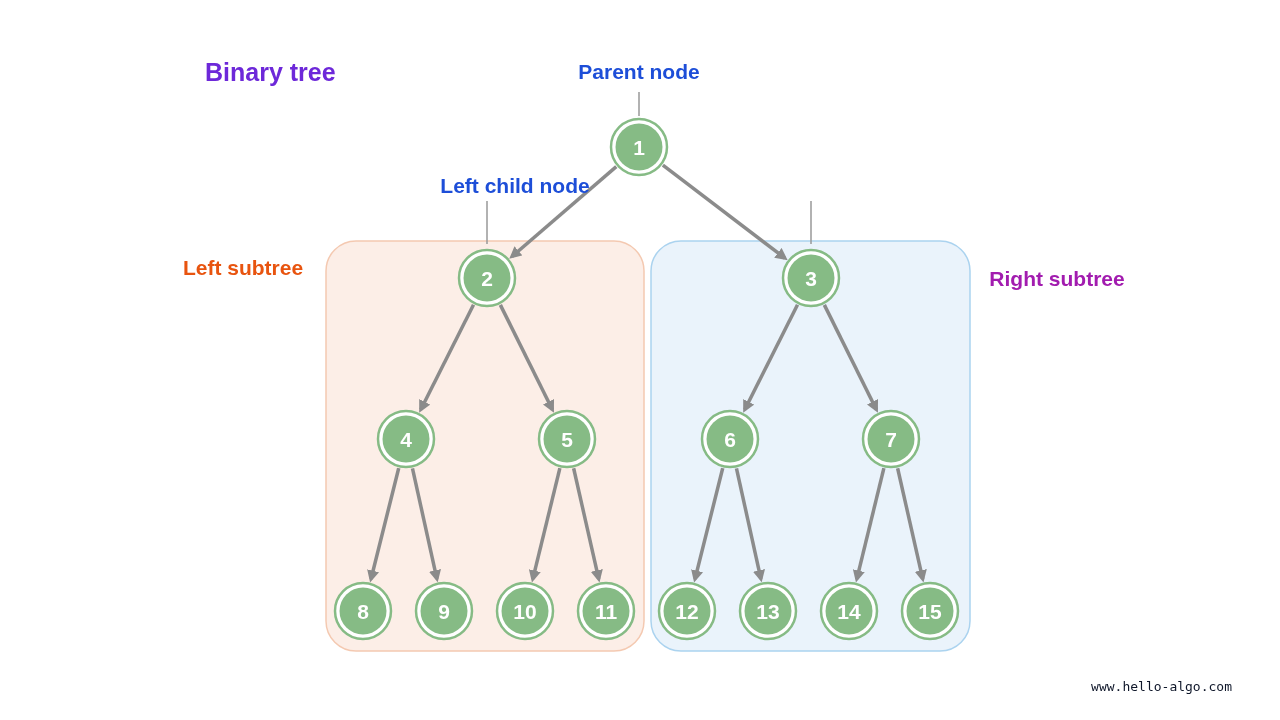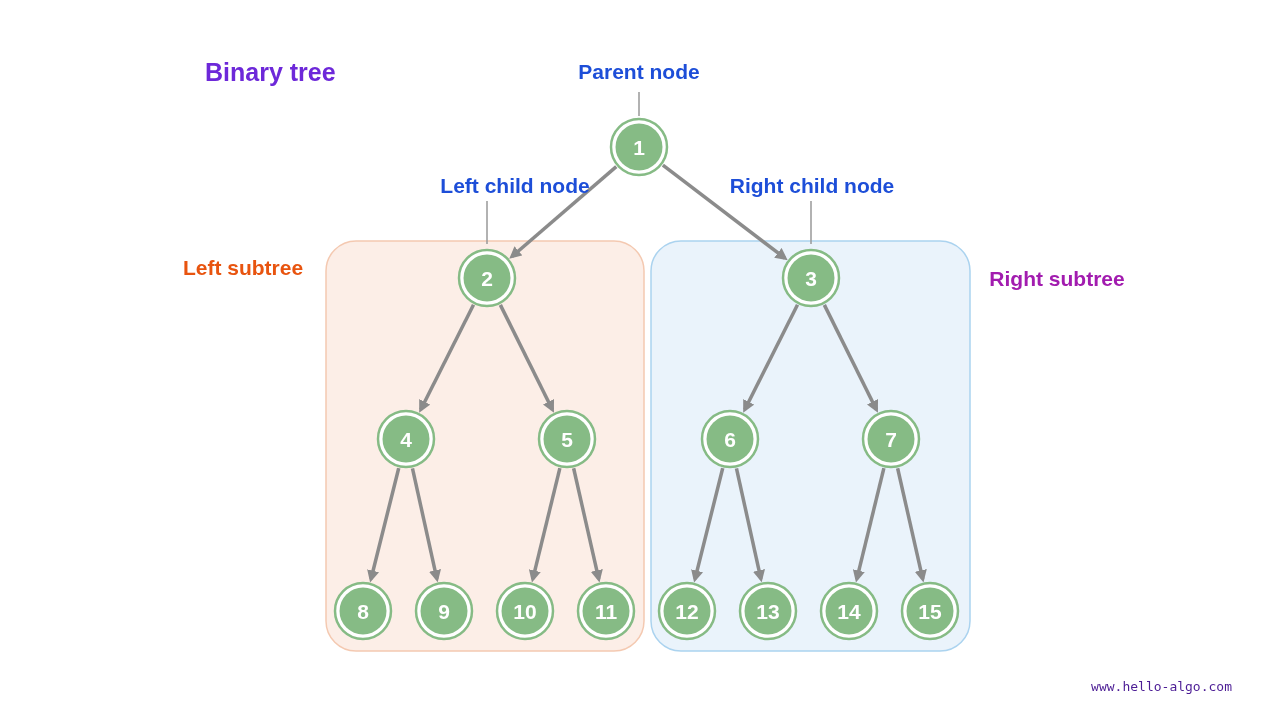--- a/index.html
+++ b/index.html
@@ -145,17 +145,16 @@
       <g>
         <circle cx="930" cy="611" r="28" fill="#ffffff" stroke="#86bb85" stroke-width="2.5"></circle>
         <circle cx="930" cy="611" r="23.5" fill="#86bb85"></circle>
         <text x="930" y="618.5" text-anchor="middle" font-size="21" font-weight="bold" fill="#ffffff" font-family="&quot;Liberation Sans&quot;, sans-serif">15</text>
       </g>
     </svg>
 
   <div id="page-title" style="color: #6d28d9; margin-left: 28px;">Binary tree</div>
   <div id="lbl-parent" class="lbl">Parent node</div>
   <div id="lbl-left-child" class="lbl">Left child node</div>
-  <div id="lbl-right-child" class="lbl">Right child node</div>
   <div id="lbl-left-subtree" class="lbl" style="color: rgb(232, 84, 15);">Left subtree</div>
   <div id="lbl-right-subtree" class="lbl" style="color: #a21caf;">Right subtree</div>
-  <div id="watermark" style="color: #4c1d95;">www.hello-algo.com</div>
+  <div id="watermark" style="color: #0f172a;">www.hello-algo.com</div>
 </div>
 
 </body></html>

